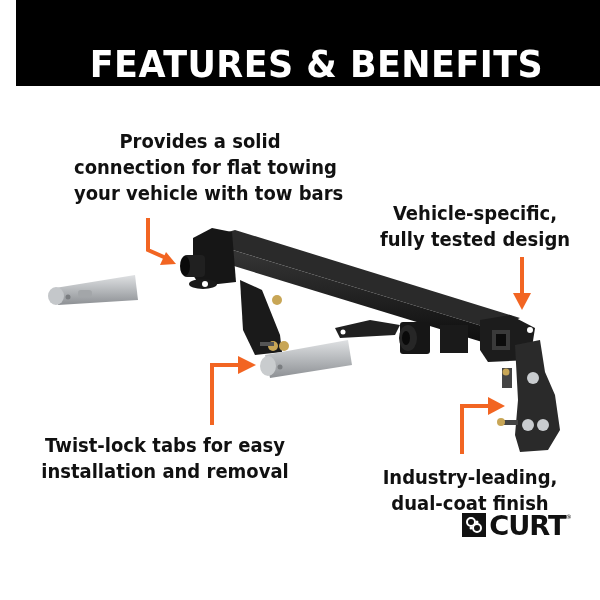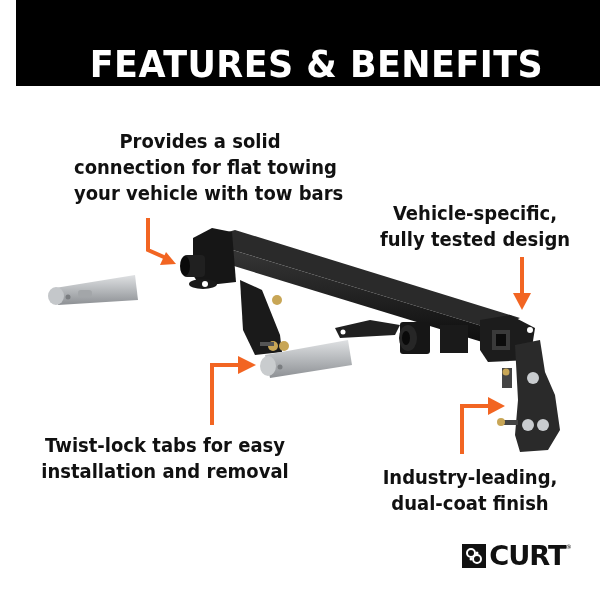--- a/index.html
+++ b/index.html
@@ -11,21 +11,21 @@
                   font-size: 38px; letter-spacing: 0.5px; transform: scaleX(0.92); white-space: nowrap; }
   .callout { position: absolute; color: #111111; font-family: "DejaVu Sans", sans-serif; font-weight: bold;
              font-size: 20px; line-height: 26px; text-align: center; white-space: nowrap;
              transform: scaleX(0.9); transform-origin: center top; }
   .callout span { display: block; }
   #callout-tl { left: 60px; top: 128px; width: 280px; }
   #callout-tr { left: 355px; top: 200px; width: 240px; }
   #callout-bl { left: 15px; top: 432px; width: 300px; }
   #callout-br { left: 355px; top: 464px; width: 230px; }
   svg.art { position: absolute; left: 0; top: 0; }
-  .logo { position: absolute; left: 462px; top: 543px; display: flex; align-items: center; gap: 5px; }
+  .logo { position: absolute; left: 462px; top: 513px; display: flex; gap: 5px; }
   .logo-mark { width: 24px; height: 24px; }
   .logo-text { font-family: "DejaVu Sans", sans-serif; font-weight: bold; font-size: 26px; color: #111;
                letter-spacing: -1px; transform: scaleX(1.05); line-height: 26px; }
   .logo-tm { font-size: 6px; align-self: flex-start; margin-left: -3px; }
 </style>
 </head>
 <body>
 
 <div class="header">
   <div class="header-title">FEATURES &amp; BENEFITS</div>

